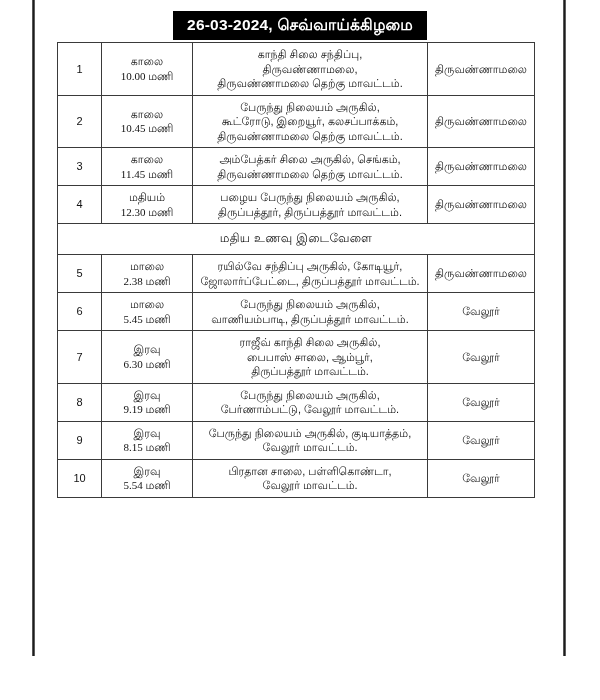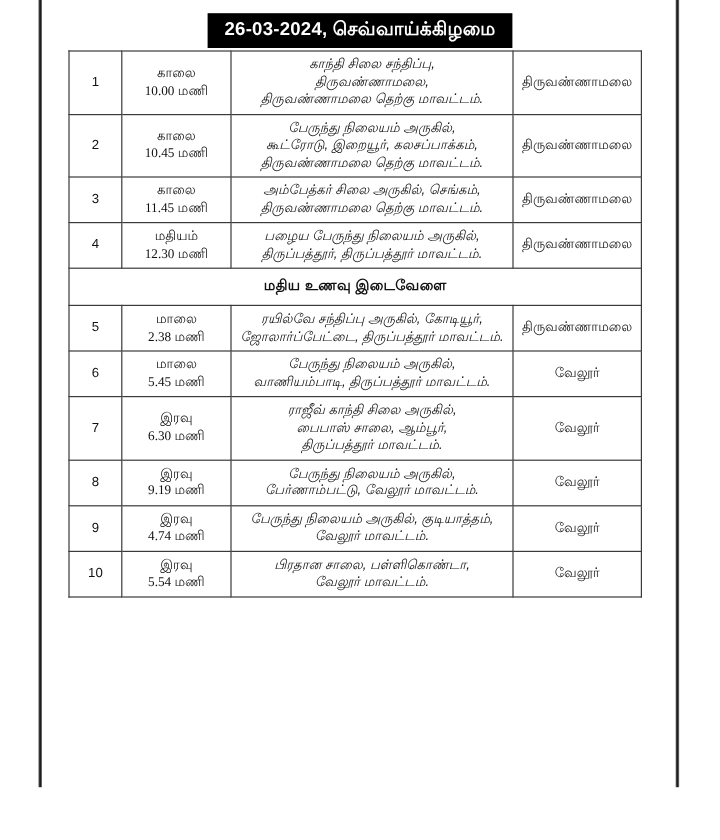--- a/index.html
+++ b/index.html
@@ -85,27 +85,27 @@
   }
   td.time  { font-size: 11px; }
   td.place { font-size: 11px; }
   td.dist  { font-size: 11px; }
 
   td.time .t-period { display: block; }
   td.time .t-clock  { display: block; font-family: Liberation Serif, serif; }
 
   tr.break td {
     text-align: center;
-    font-weight: bold;
+    font-weight: normal;
     font-size: 12px;
     padding: 7px 4px;
     letter-spacing: 0.3px;
   }
 
-  .line { display: block; font-style: italic; }
+  .line { display: block; }
 </style>
 </head>
 <body>
 
 <div class="sheet">
 
   <div class="page-rule left"></div>
   <div class="page-rule right"></div>
 
   <div class="title-banner-wrap">
@@ -219,21 +219,21 @@
           <td class="place">
             <span class="line">பேருந்து நிலையம் அருகில்,</span>
             <span class="line">பேர்ணாம்பட்டு, வேலூர் மாவட்டம்.</span>
           </td>
           <td class="dist">வேலூர்</td>
         </tr>
         <tr>
           <td class="sno">9</td>
           <td class="time">
             <span class="t-period">இரவு</span>
-            <span class="t-clock">4.74 மணி</span>
+            <span class="t-clock">8.15 மணி</span>
           </td>
           <td class="place">
             <span class="line">பேருந்து நிலையம் அருகில், குடியாத்தம்,</span>
             <span class="line">வேலூர் மாவட்டம்.</span>
           </td>
           <td class="dist">வேலூர்</td>
         </tr>
         <tr>
           <td class="sno">10</td>
           <td class="time">

